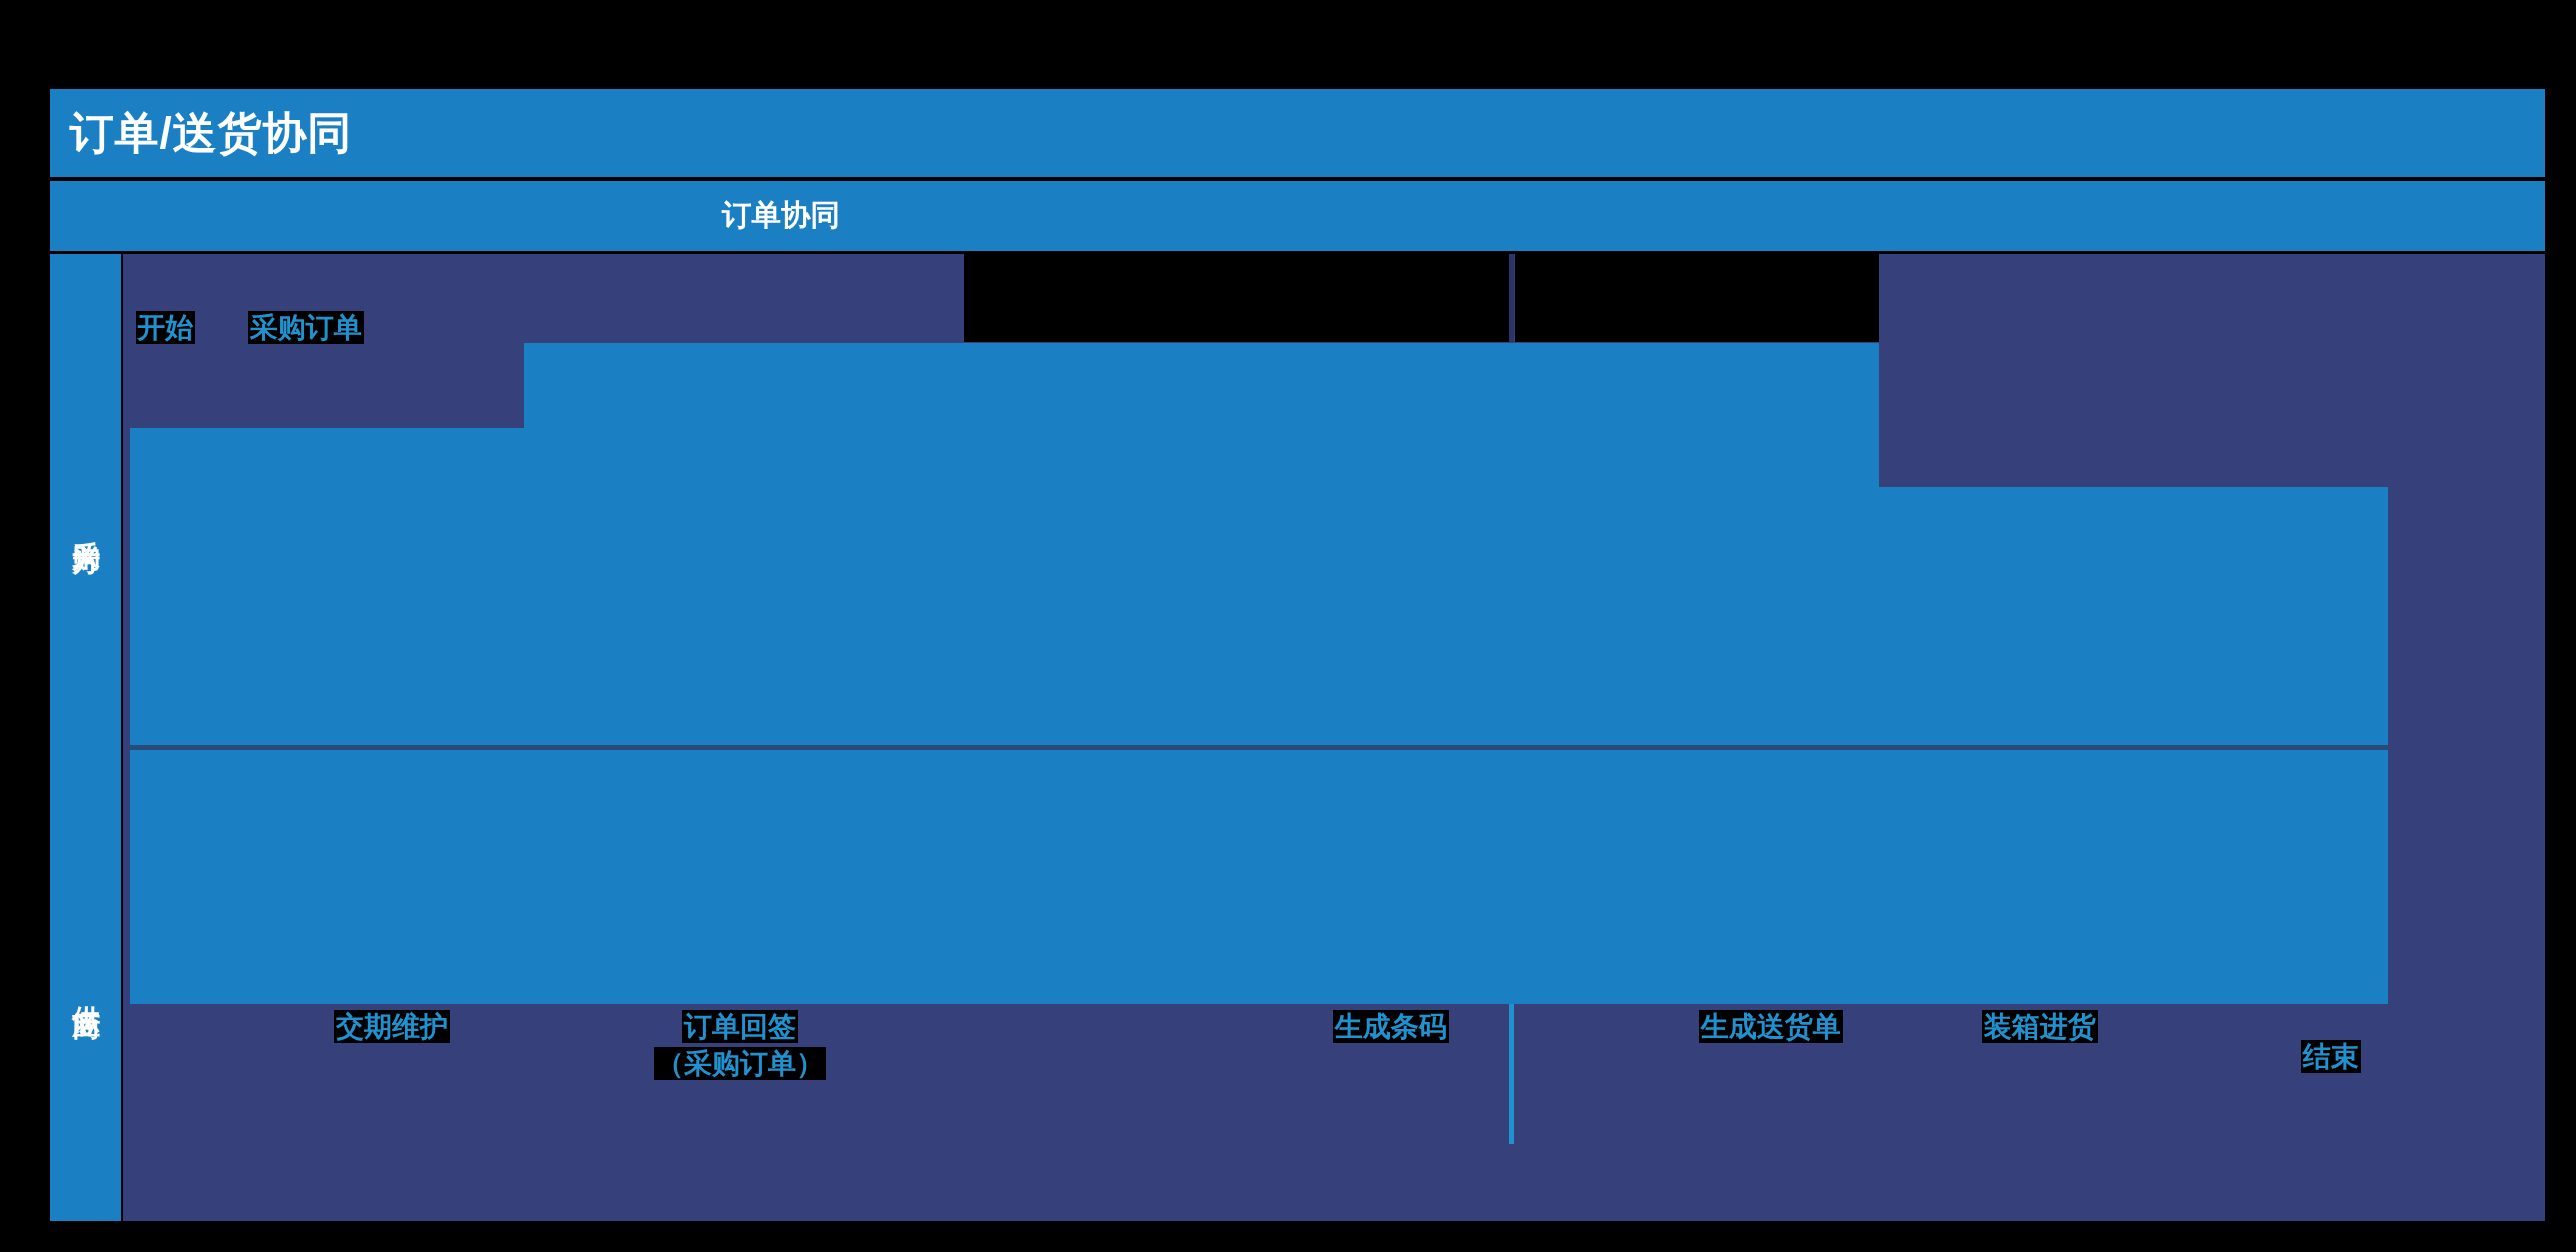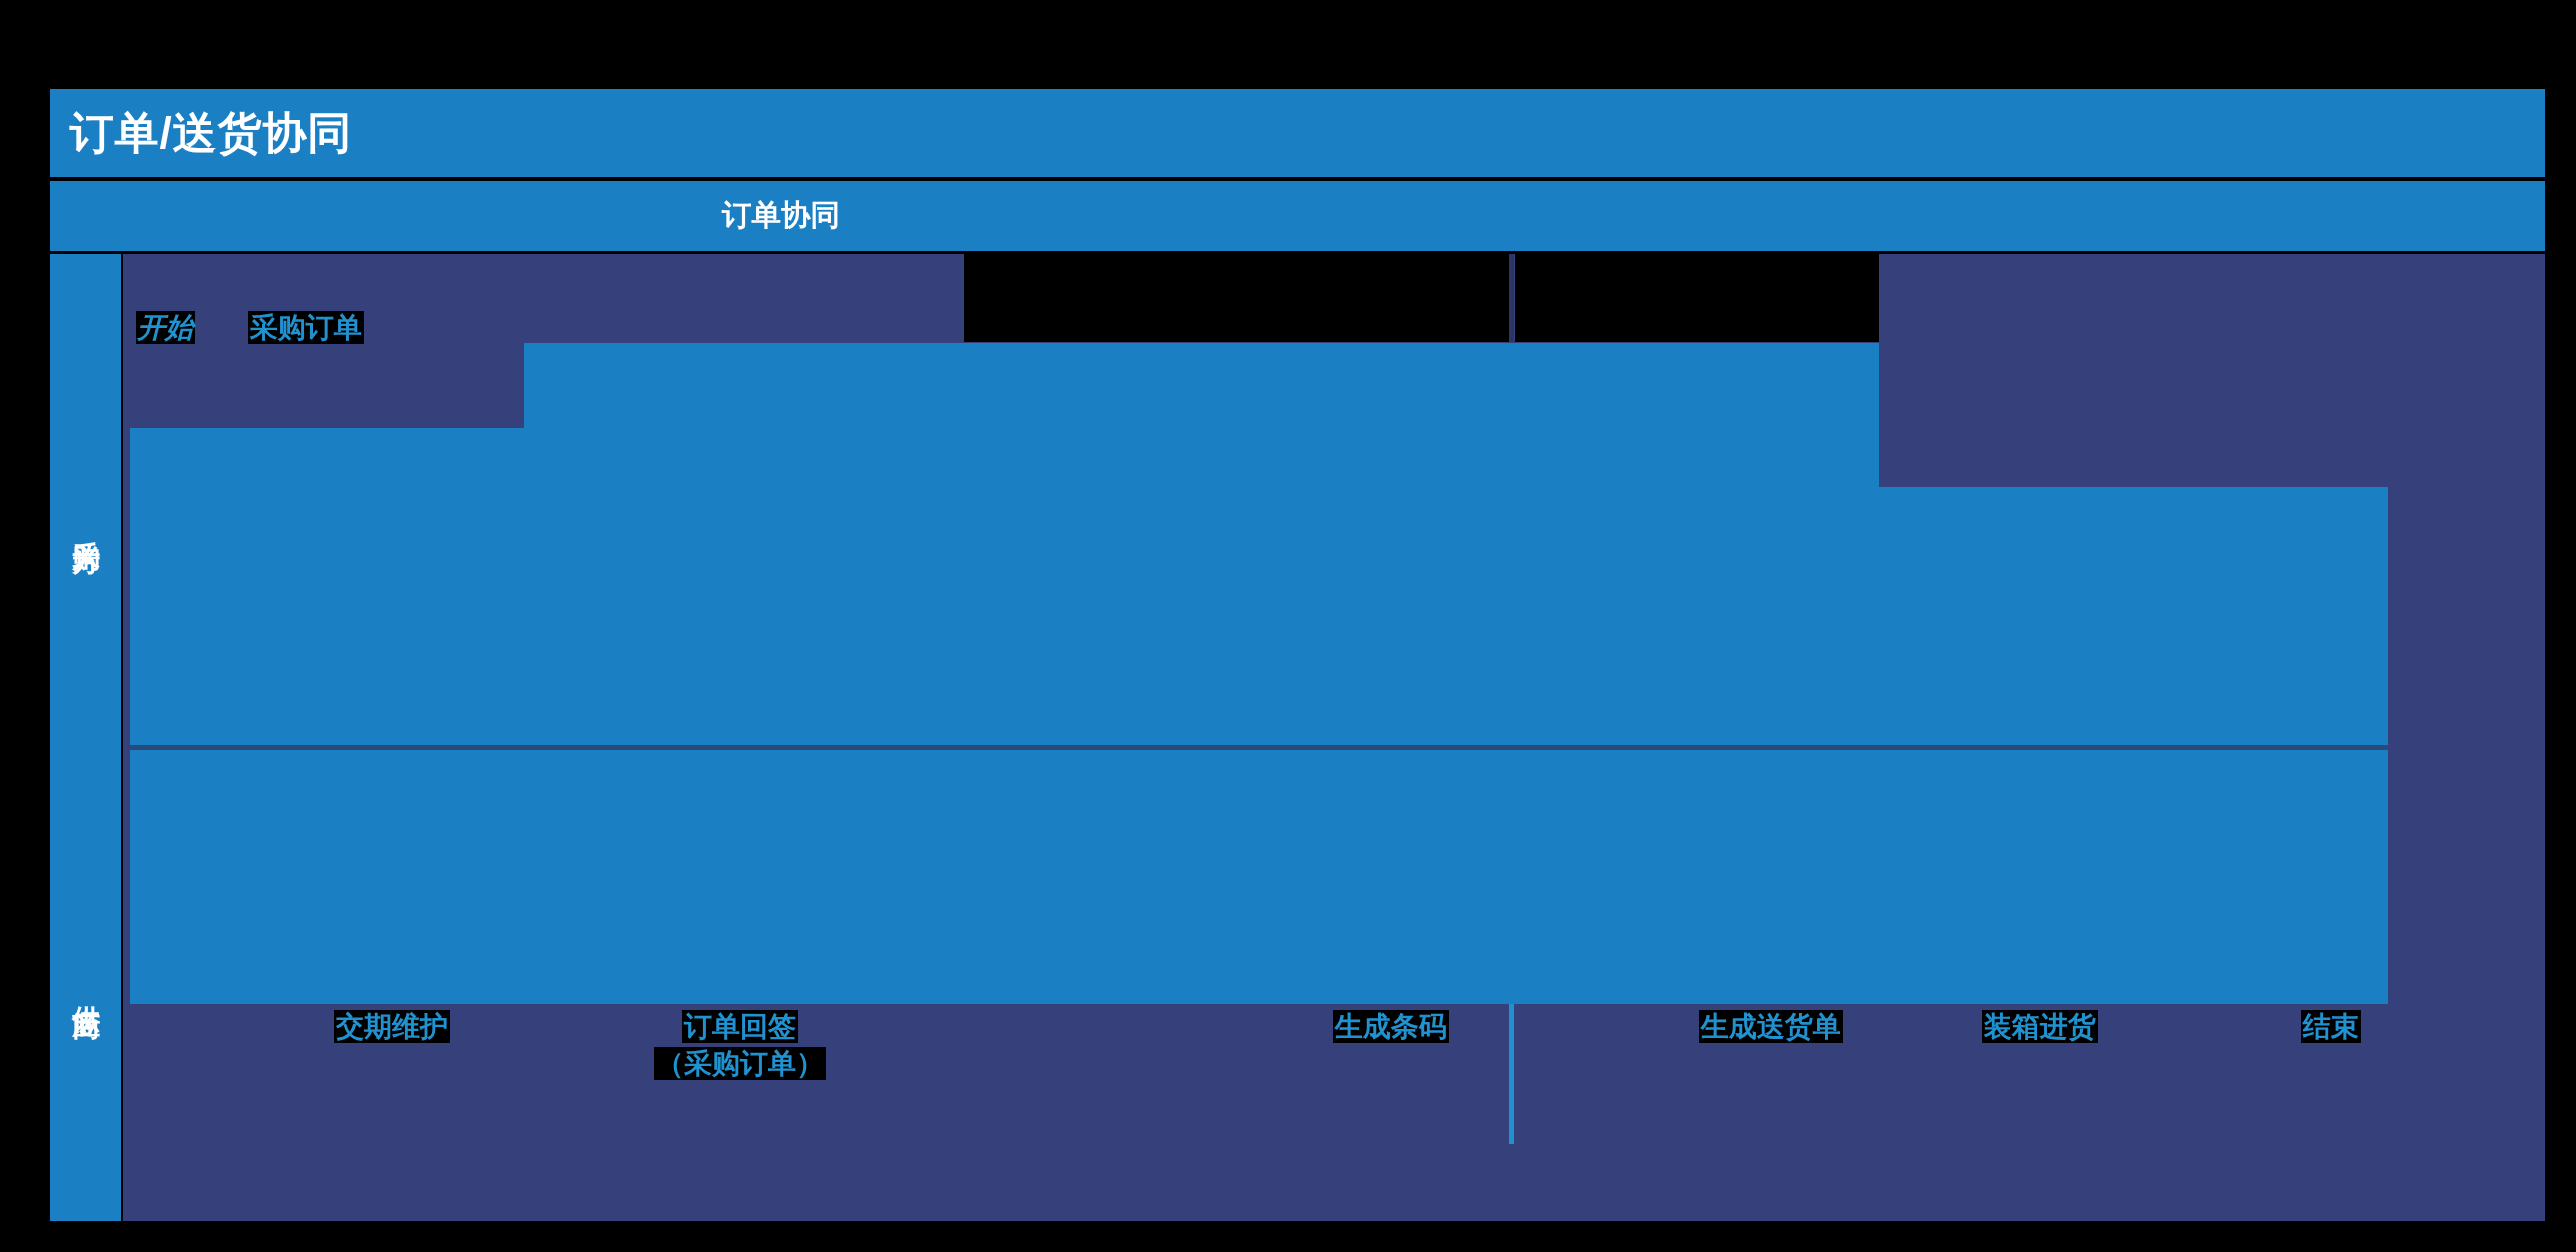--- a/index.html
+++ b/index.html
@@ -173,21 +173,21 @@
     <div class="shape blu" style="left:401px; top:89px; width:1355px; height:85px;"></div>
 
     <div class="shape blu" style="left:7.2px; top:174px; width:1749px; height:104px;"></div>
 
     <div class="shape blu" style="left:7.2px; top:233px; width:2258px; height:517px;"></div>
 
     <div class="shape hline-dark" style="left:7.2px; top:491px; width:2258px; height:4.5px;"></div>
 
     <div class="shape vline-blue" style="left:1386px; top:750px; width:5.4px; height:140px;"></div>
 
-    <div class="node-label" style="left:12.5px; top:57px;font-style:italic;">
+    <div class="node-label" style="left:12.5px; top:57px;">
       <span class="plate">开始</span>
     </div>
 
     <div class="node-label" style="left:125px; top:57px;">
       <span class="plate">采购订单</span>
     </div>
 
     <div class="node-label" style="left:72px; top:756px; width:394px;">
       <span class="plate">交期维护</span>
     </div>
@@ -202,19 +202,19 @@
     </div>
 
     <div class="node-label" style="left:1576px; top:756px;">
       <span class="plate">生成送货单</span>
     </div>
 
     <div class="node-label" style="left:1859px; top:756px;">
       <span class="plate">装箱进货</span>
     </div>
 
-    <div class="node-label" style="left:2178px; top:756px;">
+    <div class="node-label" style="left:2178px; top:786px;">
       <span class="plate">结束</span>
     </div>
 
   </div>
 </div>
 
 
 </body></html>

